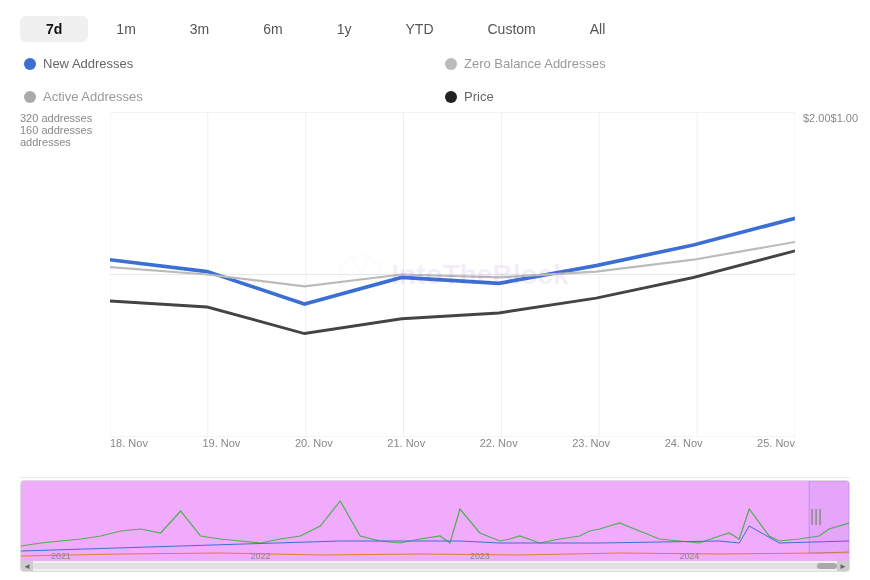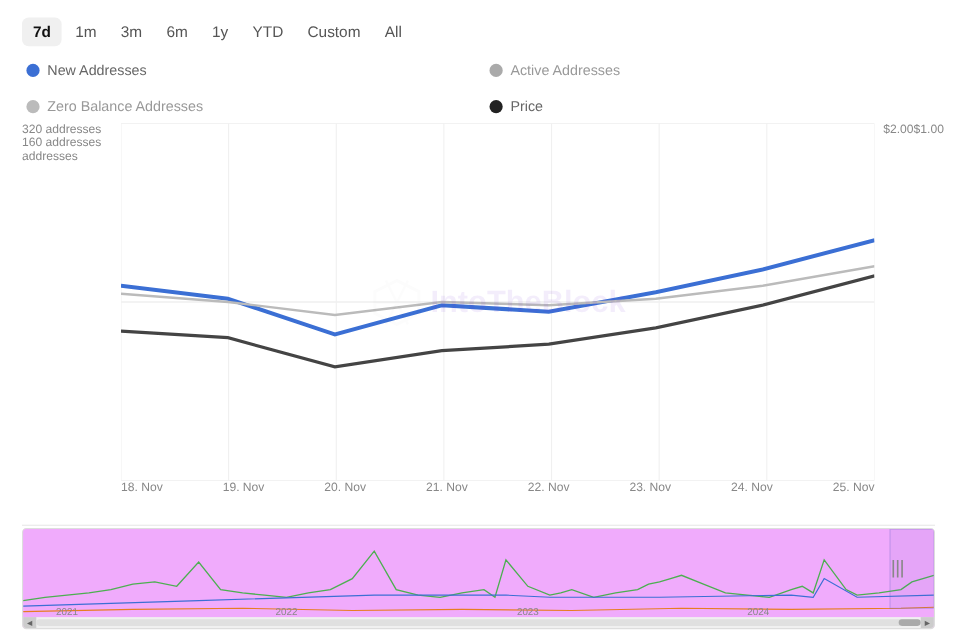--- a/index.html
+++ b/index.html
@@ -19,21 +19,21 @@
       gap: 0;
     }
     
     .time-range {
       display: flex;
       gap: 2px;
       margin-bottom: 14px;
       align-items: center;
     }
     .time-btn {
-      padding: 5px 10px;
+      padding: 5px 26px;
       border-radius: 6px;
       border: none;
       background: transparent;
       font-size: 14px;
       font-weight: 500;
       color: #555;
       cursor: pointer;
     }
     .time-btn.active {
       background: #f0f0f0;
@@ -218,26 +218,26 @@
     <button class="time-btn">Custom</button>
     <button class="time-btn">All</button>
   </div>
 
   <div class="legend">
     <div class="legend-item">
       <span class="legend-dot" style="background:#3b6fd4;"></span>
       <span>New Addresses</span>
     </div>
     <div class="legend-item">
+      <span class="legend-dot" style="background:#bbb;"></span>
+      <span style="color:#999;">Zero Balance Addresses</span>
+    </div>
+    <div class="legend-item">
       <span class="legend-dot" style="background:#aaa;"></span>
       <span style="color:#999;">Active Addresses</span>
-    </div>
-    <div class="legend-item">
-      <span class="legend-dot" style="background:#bbb;"></span>
-      <span style="color:#999;">Zero Balance Addresses</span>
     </div>
     <div class="legend-item">
       <span class="legend-dot" style="background:#222;"></span>
       <span>Price</span>
     </div>
   </div>
 
   <div class="chart-wrapper">
     <div class="main-chart">
 

